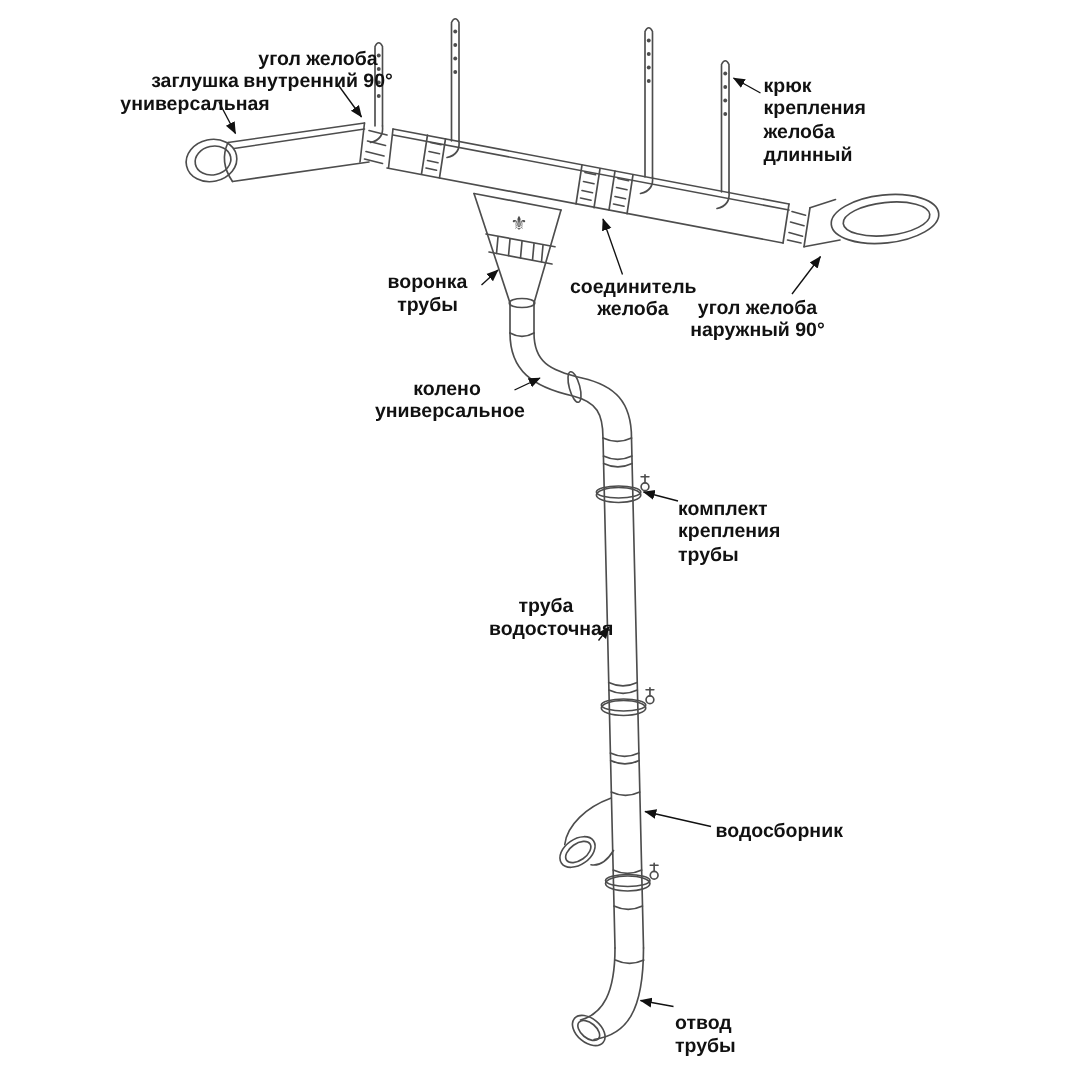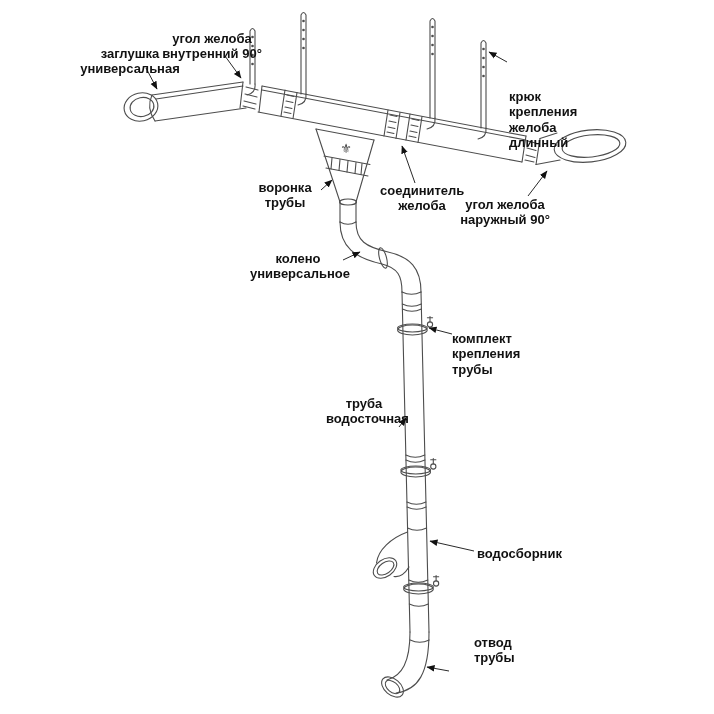--- a/index.html
+++ b/index.html
@@ -181,34 +181,34 @@
       <line x1="399" y1="427" x2="406" y2="418" marker-end="url(#ah)"></line>
       <line x1="474" y1="551" x2="430" y2="541" marker-end="url(#ah)"></line>
       <line x1="449" y1="671" x2="427" y2="667" marker-end="url(#ah)"></line>
     </g>
   </svg>
 
   <div class="lbl" style="left:80px;  top:46px;  width:100px;text-align:center;">заглушка
 универсальная</div>
   <div class="lbl" style="left:156px; top:31px;  width:112px;">угол желоба
 внутренний 90°</div>
-  <div class="lbl left" style="left:509px; top:49px;  width:72px;margin-top:40px;">крюк
+  <div class="lbl left" style="left:509px; top:49px;  width:72px;">крюк
 крепления
 желоба
 длинный</div>
   <div class="lbl" style="left:252px; top:180px; width:66px;">воронка
 трубы</div>
   <div class="lbl" style="left:380px; top:183px; width:84px;">соединитель
 желоба</div>
   <div class="lbl" style="left:452px; top:197px; width:106px;">угол желоба
 наружный 90°</div>
   <div class="lbl" style="left:250px; top:251px; width:96px;">колено
 универсальное</div>
   <div class="lbl left" style="left:452px; top:331px; width:78px;">комплект
 крепления
 трубы</div>
   <div class="lbl" style="left:326px; top:396px; width:76px;">труба
 водосточная</div>
   <div class="lbl left" style="left:477px; top:546px; width:90px;">водосборник</div>
-  <div class="lbl left" style="left:450px; top:635px; width:60px;margin-left:24px;">отвод
+  <div class="lbl left" style="left:450px; top:674px; width:60px;">отвод
 трубы</div>
 
 </div>
 
 </body></html>

